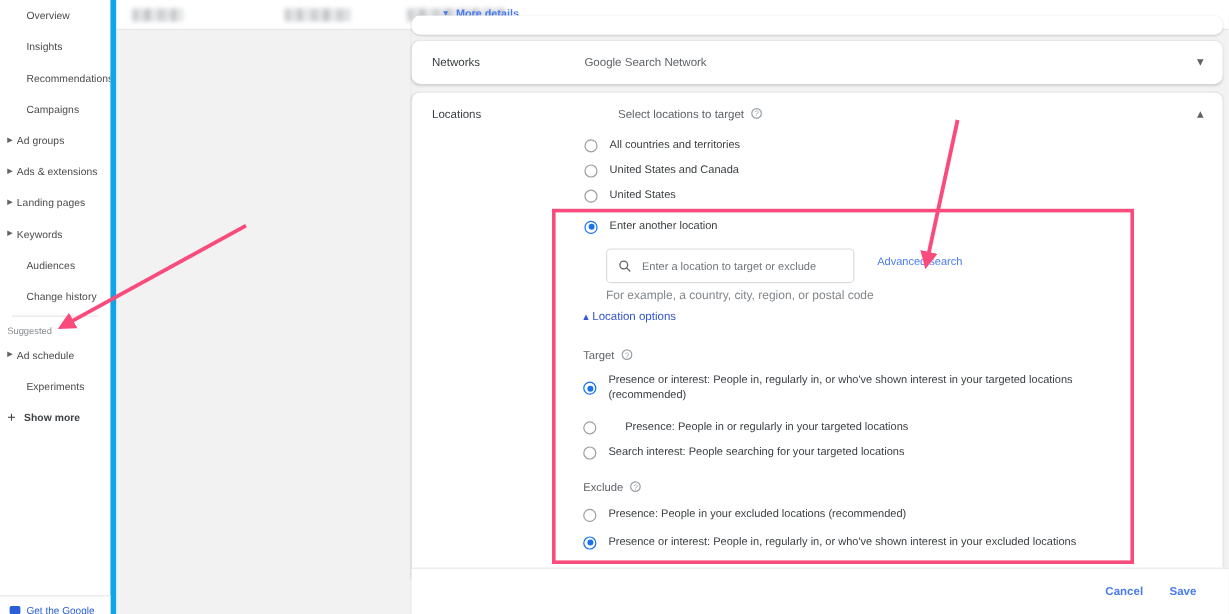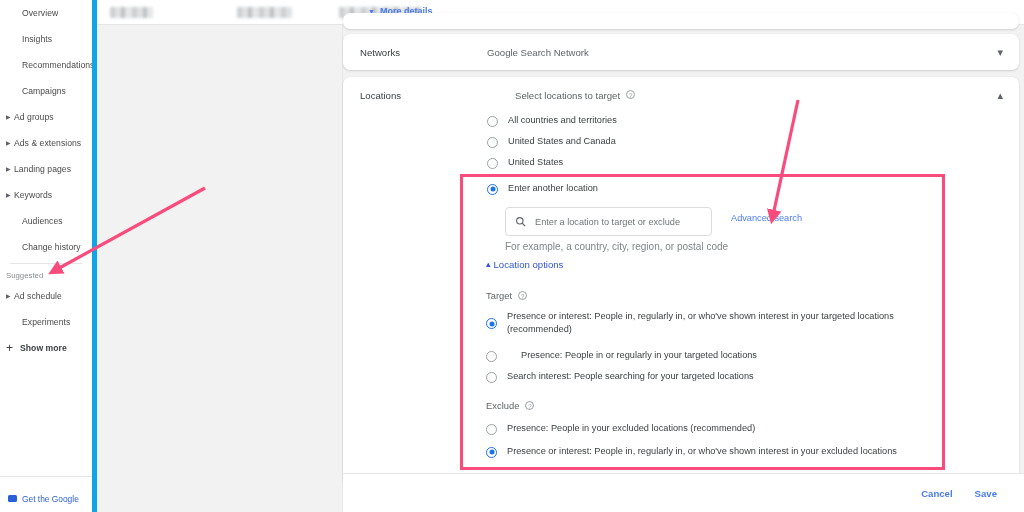--- a/index.html
+++ b/index.html
@@ -70,21 +70,21 @@
     line-height: 1;
     font-weight: 400;
     text-align: left;
   }
   #show-more { padding-left: 6px; font-weight: 600; color: #3c4043; }
 
   #sidebar-footer {
     position: absolute;
     left: 0; bottom: 0;
     width: 96px;
-    height: 36px;
+    height: 16px;
     border-top: 1px solid #e4e6e8;
     display: flex;
     align-items: center;
     padding-left: 8px;
     box-sizing: border-box;
     background: #fff;
     overflow: hidden;
   }
   #sidebar-footer .app-icon {
     width: 9px; height: 7px;

